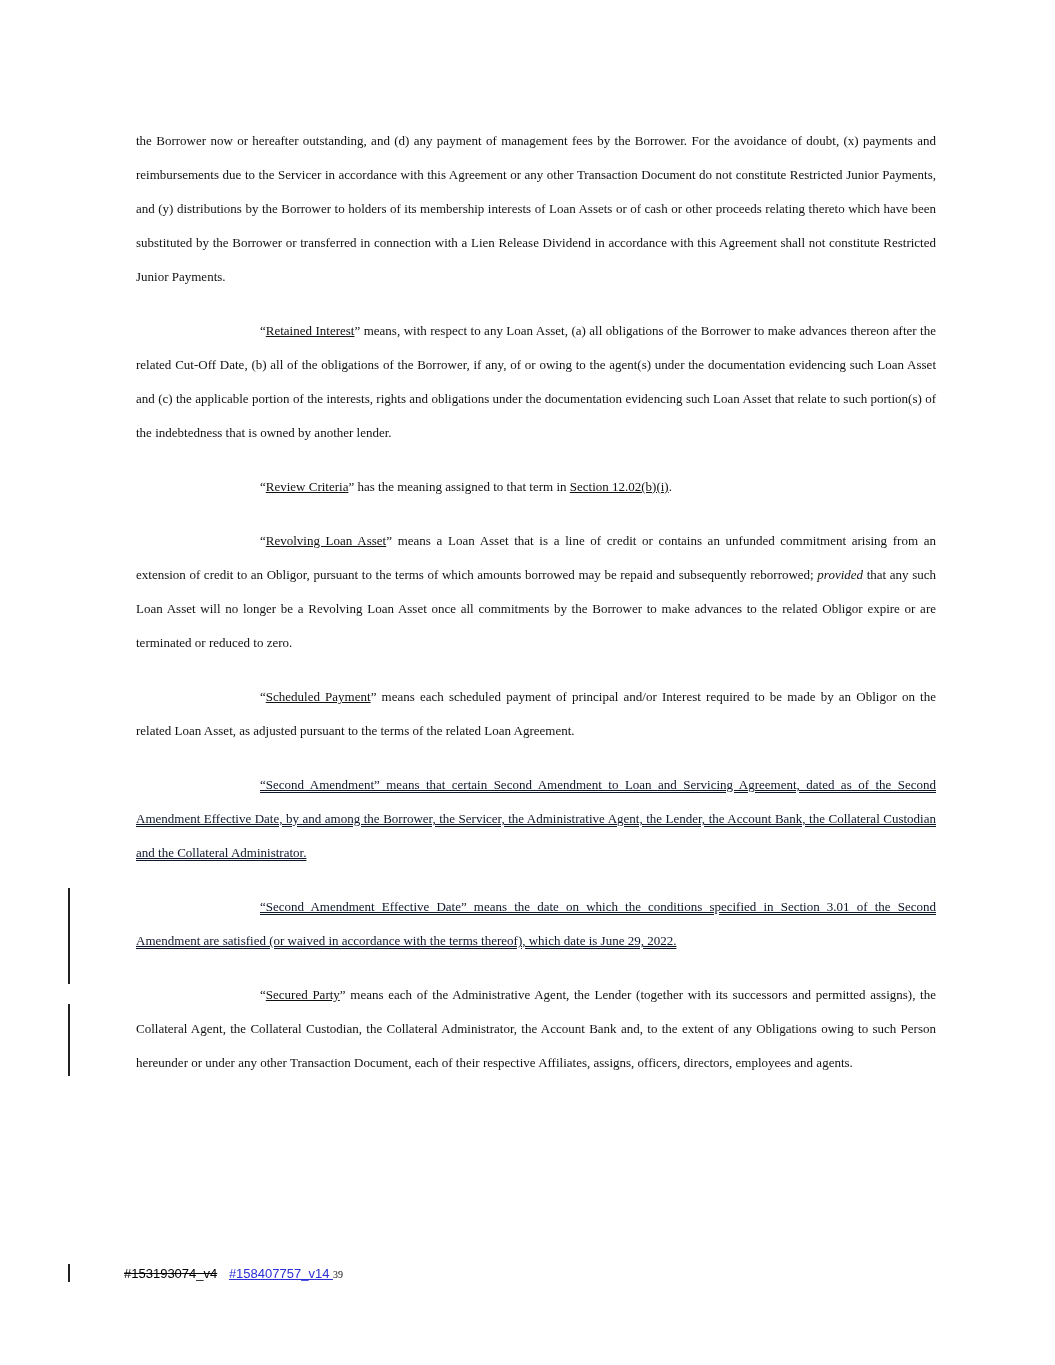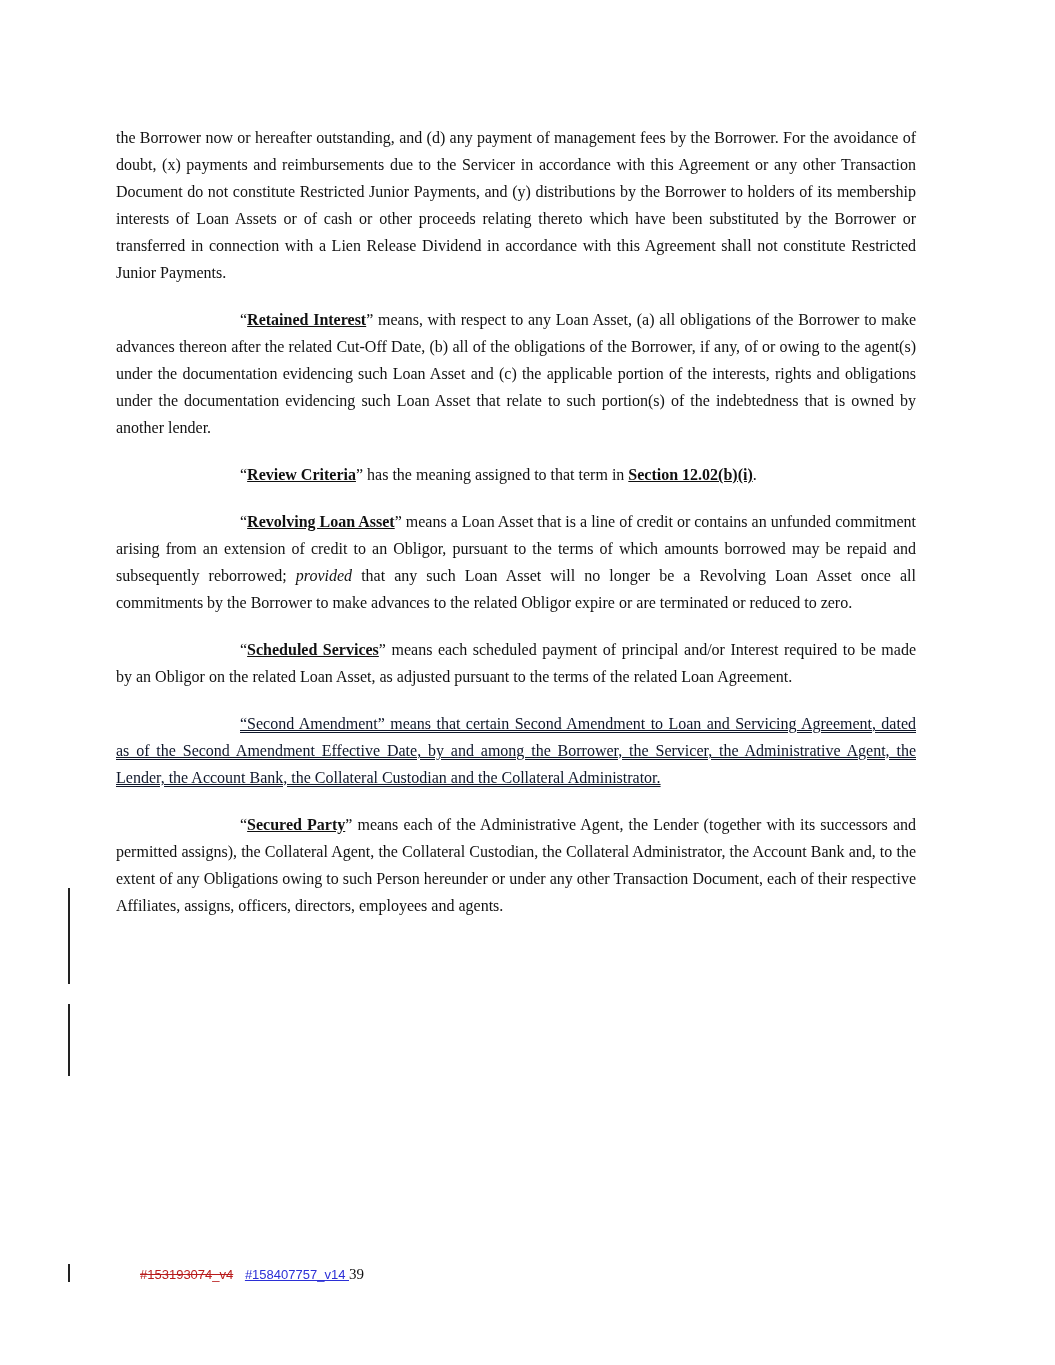--- a/index.html
+++ b/index.html
@@ -1,50 +1,51 @@
 <!DOCTYPE html>
 <html><head>
 <meta charset="utf-8">
 <style>
   html, body { margin: 0; padding: 0; background: #ffffff; }
   body { width: 1055px; height: 1365px; position: relative; overflow: hidden;
          font-family: "Liberation Serif", "DejaVu Serif", serif; color: #111; }
-  .page { position: absolute; left: 116px; top: 124px; width: 800px; font-size: 16px; line-height: 27px; }
+  .page { position: absolute; left: 136px; top: 124px; width: 800px; font-size: 13px; line-height: 34px; }
   .para { margin: 0 0 20px 0; text-align: justify; text-align-last: left; }
   .indent { text-indent: 124px; }
-  .u { text-decoration: underline; font-weight: bold; }
+  .u { text-decoration: underline; }
   .ins { color: #0f172a; text-decoration: underline; text-decoration-style: double; text-decoration-thickness: 1px; }
   .changebar { position: absolute; left: 68px; width: 2px; background: #222; }
   .footer { position: absolute; left: 124px; top: 1266px; font-size: 13px; font-family: "Liberation Sans", sans-serif; }
-  .del { color: #b91c1c; text-decoration: line-through; margin-left: 16px; }
+  .del { color: #000000; text-decoration: line-through; }
   .insf { color: #2b2fd6; text-decoration: underline; margin-left: 8px; }
-  .pagenum { font-family: "Liberation Serif", serif; font-size: 15px; color: #111; }
+  .pagenum { font-family: "Liberation Serif", serif; font-size: 10px; color: #111; }
 </style>
 </head>
 <body>
 
 <div class="changebar" style="top:888px;height:96px;"></div>
 <div class="changebar" style="top:1004px;height:72px;"></div>
 <div class="changebar" style="top:1264px;height:18px;"></div>
 
 <div class="page">
   <p class="para">the Borrower now or hereafter outstanding, and (d) any payment of management fees by the Borrower.  For the avoidance of doubt, (x) payments and reimbursements due to the Servicer in accordance with this Agreement or any other Transaction Document do not constitute Restricted Junior Payments, and (y) distributions by the Borrower to holders of its membership interests of Loan Assets or of cash or other proceeds relating thereto which have been substituted by the Borrower or transferred in connection with a Lien Release Dividend in accordance with this Agreement shall not constitute Restricted Junior Payments.</p>
 
   <p class="para indent"><span>“</span><span class="u">Retained Interest</span><span>” means, with respect to any Loan Asset, (a) all obligations of the Borrower to make advances thereon after the related Cut-Off Date, (b) all of the obligations of the Borrower, if any, of or owing to the agent(s) under the documentation evidencing such Loan Asset and (c) the applicable portion of the interests, rights and obligations under the documentation evidencing such Loan Asset that relate to such portion(s) of the indebtedness that is owned by another lender.</span></p>
 
   <p class="para indent"><span>“</span><span class="u">Review Criteria</span><span>” has the meaning assigned to that term in </span><span class="u">Section 12.02(b)(i)</span><span>.</span></p>
 
   <p class="para indent"><span>“</span><span class="u">Revolving Loan Asset</span><span>” means a Loan Asset that is a line of credit or contains an unfunded commitment arising from an extension of credit to an Obligor, pursuant to the terms of which amounts borrowed may be repaid and subsequently reborrowed; </span><i>provided</i><span> that any such Loan Asset will no longer be a Revolving Loan Asset once all commitments by the Borrower to make advances to the related Obligor expire or are terminated or reduced to zero.</span></p>
 
 
 
-  <p class="para indent"><span>“</span><span class="u">Scheduled Services</span><span>” means each scheduled payment of principal and/or Interest required to be made by an Obligor on the related Loan Asset, as adjusted pursuant to the terms of the related Loan Agreement.</span></p>
+  <p class="para indent"><span>“</span><span class="u">Scheduled Payment</span><span>” means each scheduled payment of principal and/or Interest required to be made by an Obligor on the related Loan Asset, as adjusted pursuant to the terms of the related Loan Agreement.</span></p>
 
   <p class="para indent"><span class="ins">“Second Amendment” means that certain Second Amendment to Loan and Servicing Agreement, dated as of the Second Amendment Effective Date, by and among the Borrower, the Servicer, the Administrative Agent, the Lender, the Account Bank, the Collateral Custodian and the Collateral Administrator.</span></p>
 
+  <p class="para indent"><span class="ins">“Second Amendment Effective Date” means the date on which the conditions specified in Section 3.01 of the Second Amendment are satisfied (or waived in accordance with the terms thereof), which date is June 29, 2022.</span></p>
 
   <p class="para indent"><span>“</span><span class="u">Secured Party</span><span>” means each of the Administrative Agent, the Lender (together with its successors and permitted assigns), the Collateral Agent, the Collateral Custodian, the Collateral Administrator, the Account Bank and, to the extent of any Obligations owing to such Person hereunder or under any other Transaction Document, each of their respective Affiliates, assigns, officers, directors, employees and agents.</span></p>
 </div>
 
 <div class="footer">
   <span class="del">#153193074_v4</span>
   <span class="insf">#158407757_v14 </span><span class="pagenum">39</span>
 </div>
 
 </body></html>

